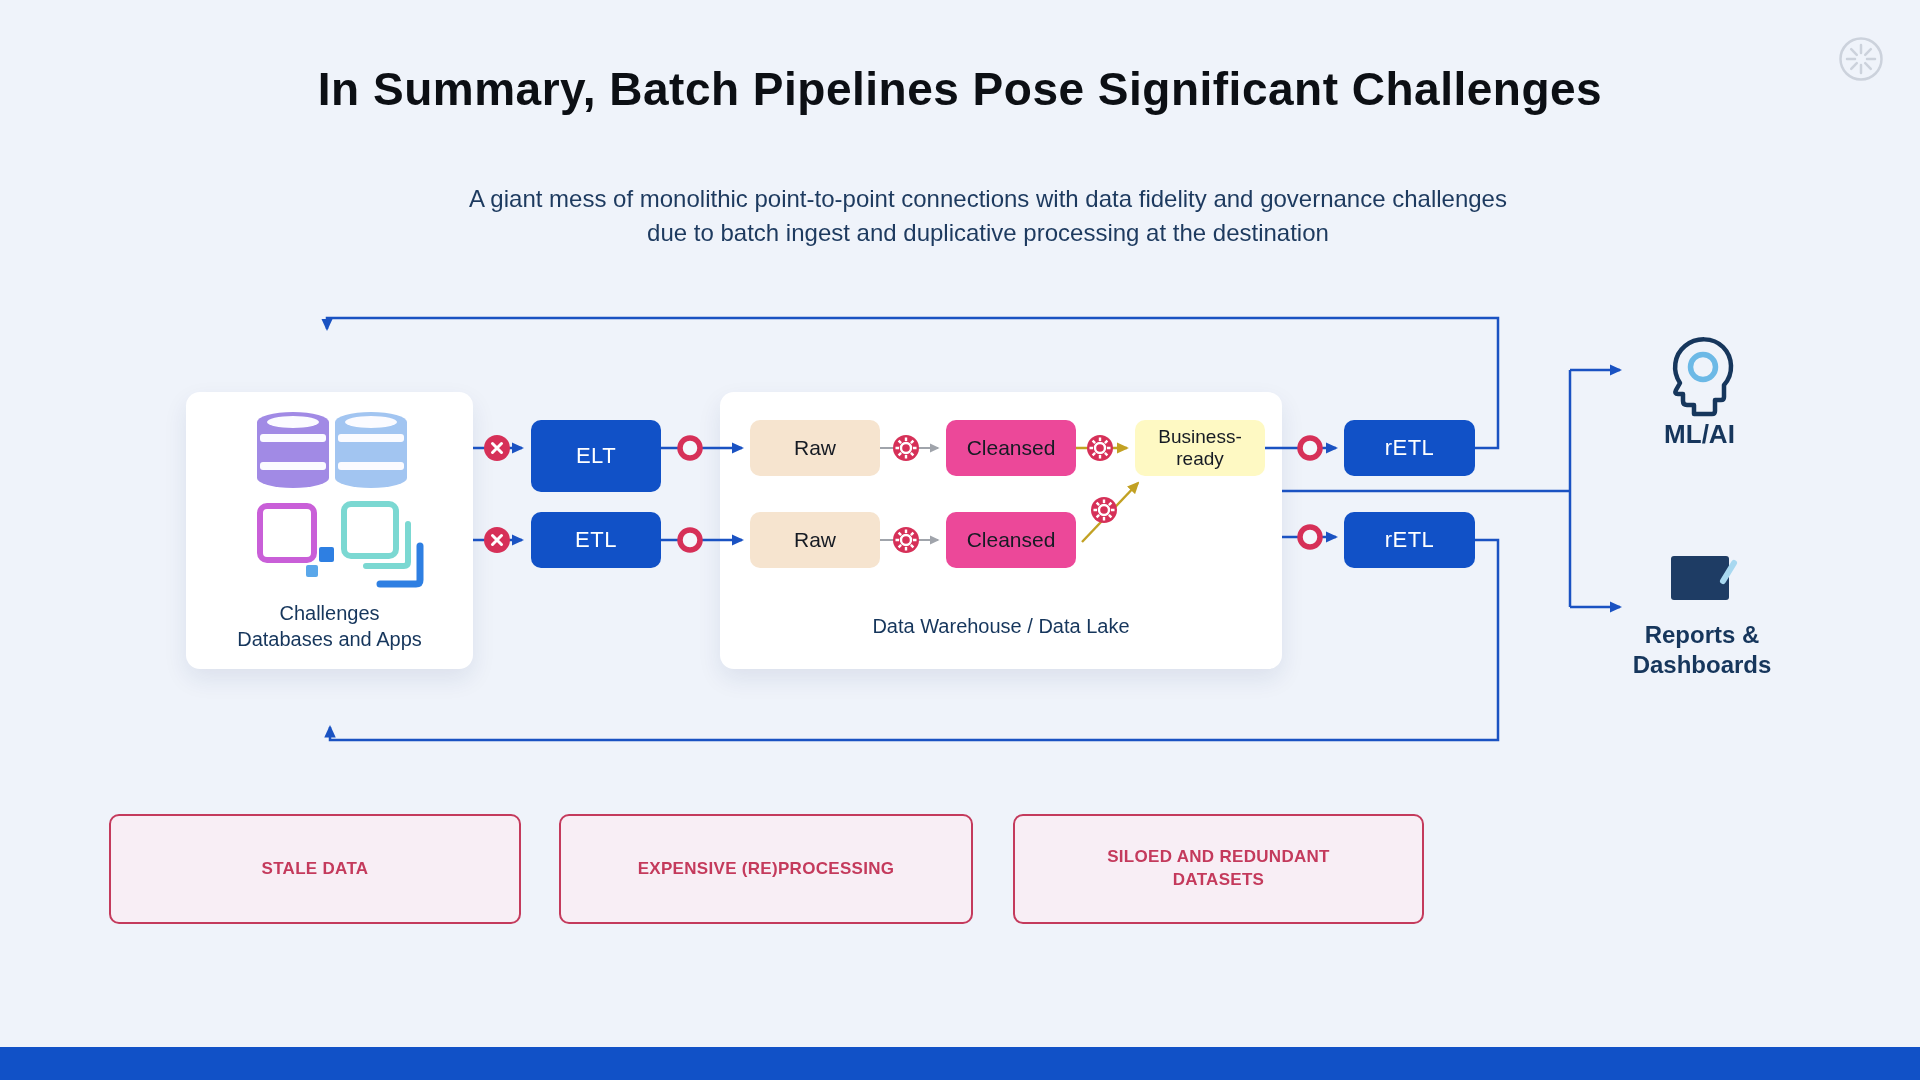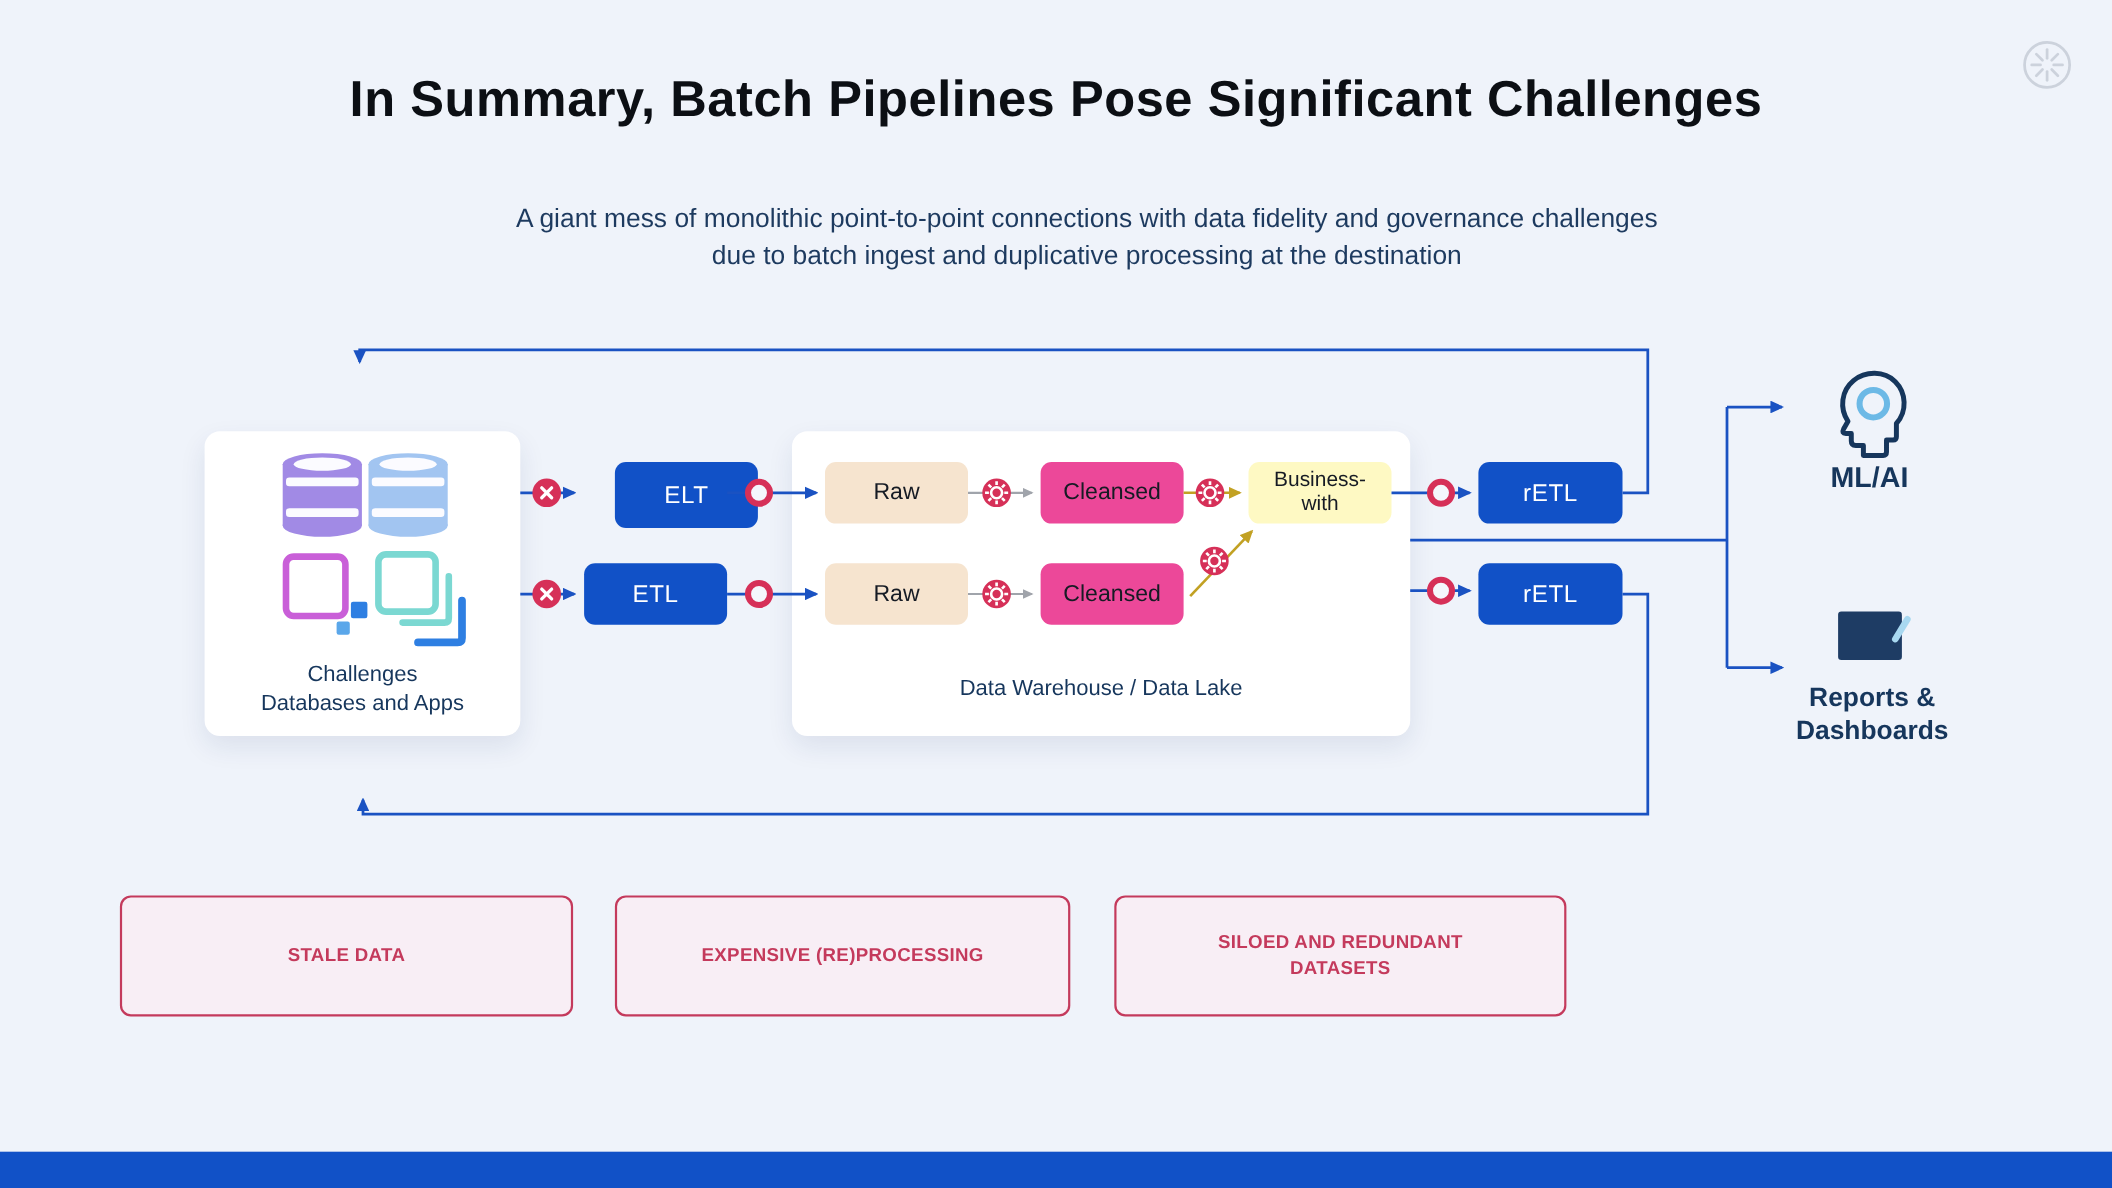--- a/index.html
+++ b/index.html
@@ -39,30 +39,30 @@
   <div class="abs panel" style="left:186px;top:392px;width:287px;height:277px;"></div>
   <div class="abs panel" style="left:720px;top:392px;width:562px;height:277px;"></div>
 
   <div class="abs panel-label" style="left:206px;top:600px;width:247px;">
     <div>Challenges</div>
     <div>Databases and Apps</div>
   </div>
 
   <div class="abs panel-label" style="left:760px;top:613px;width:482px;">Data Warehouse / Data Lake</div>
 
-  <div class="abs proc" style="left:531px;top:420px;width:130px;height:60px;margin-left:28px;">ELT</div>
+  <div class="abs proc" style="left:531px;top:420px;width:130px;height:72px;">ELT</div>
   <div class="abs proc" style="left:531px;top:512px;width:130px;height:56px;">ETL</div>
   <div class="abs proc" style="left:1344px;top:420px;width:131px;height:56px;">rETL</div>
   <div class="abs proc" style="left:1344px;top:512px;width:131px;height:56px;">rETL</div>
 
   <div class="abs stage raw" style="left:750px;top:420px;width:130px;height:56px;">Raw</div>
   <div class="abs stage cleansed" style="left:946px;top:420px;width:130px;height:56px;">Cleansed</div>
   <div class="abs stage br" style="left:1135px;top:420px;width:130px;height:56px;">
     <div>Business-</div>
-    <div>with</div>
+    <div>ready</div>
   </div>
 
   <div class="abs stage raw" style="left:750px;top:512px;width:130px;height:56px;">Raw</div>
   <div class="abs stage cleansed" style="left:946px;top:512px;width:130px;height:56px;">Cleansed</div>
 
   <div class="abs dest-label" style="left:1622px;top:418px;width:155px;font-size:26px;">ML/AI</div>
   <div class="abs dest-label" style="left:1592px;top:620px;width:220px;font-size:24px;">
     <div>Reports &amp;</div>
     <div>Dashboards</div>
   </div>

